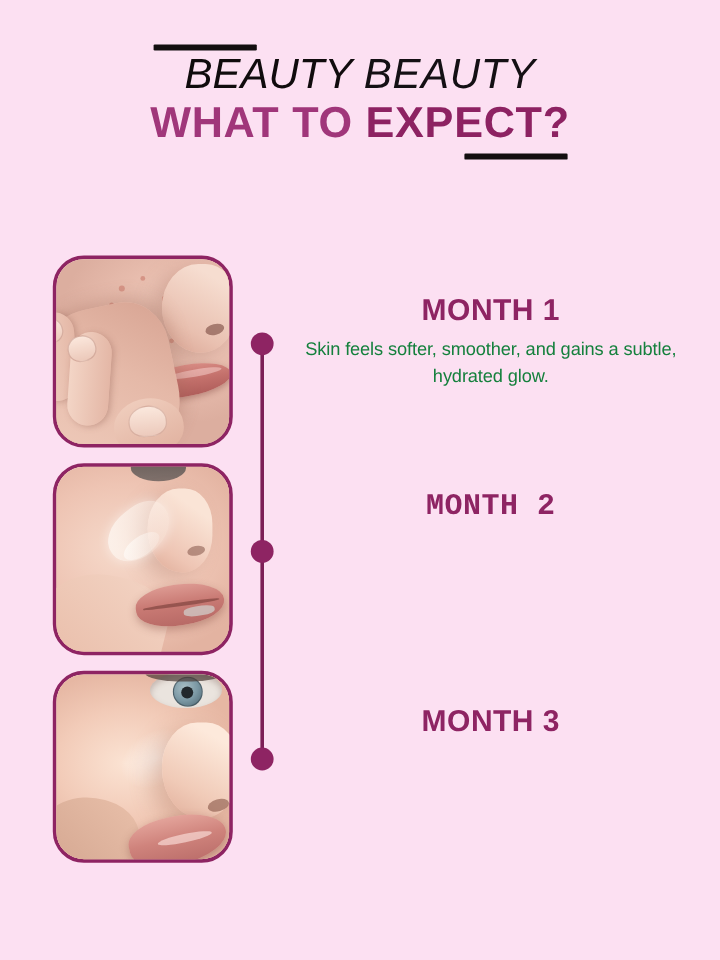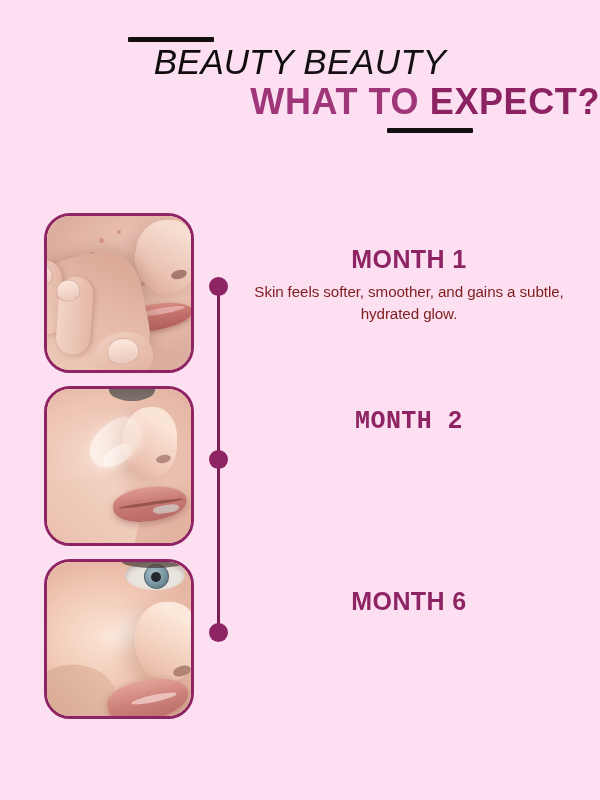--- a/index.html
+++ b/index.html
@@ -41,21 +41,21 @@
     font-style:italic;
     letter-spacing:-0.3px;
     white-space:nowrap;
   }
   .t-beauty  { font-weight:normal; color:#100b0d; letter-spacing:0px; }
   .t-gummies { font-weight:normal; color:#141014; letter-spacing:0.5px; }
 
   .title-line2 {
     position:absolute;
     top:82px; left:0; width:600px;
-    text-align:right;
+    text-align:center;
     font-size:36px;
     line-height:40px;
     font-weight:bold;
     letter-spacing:0.6px;
     white-space:nowrap;
   }
   .t-what   { color:#a0367a; }
   .t-expect { color:#8d2262; }
 
   
@@ -394,21 +394,21 @@
     font-size:25px;
     font-weight:bold;
     color:#8e2463;
     letter-spacing:0.4px;
     line-height:28px;
     margin-bottom:8px;
   }
   .month-body {
     font-size:15.2px;
     line-height:21.5px;
-    color:#7f1d1d;
+    color:#15803d;
     letter-spacing:-0.1px;
   }
 </style>
 </head>
 <body>
 
 <div class="header">
 
   <div class="rule rule-top"></div>
 
@@ -507,15 +507,15 @@
       <div class="s3-pupil"></div>
       <div class="s3-lash"></div>
       <div class="s3-nose"></div>
       <div class="s3-nostril"></div>
       <div class="s3-lips"></div>
       <div class="s3-lipshine"></div>
     </div>
   </div>
 
   <div class="step-text st-3">
-    <div class="month-heading">MONTH 6</div>
+    <div class="month-heading">MONTH 3</div>
   </div>
 </div>
 
 </body></html>

